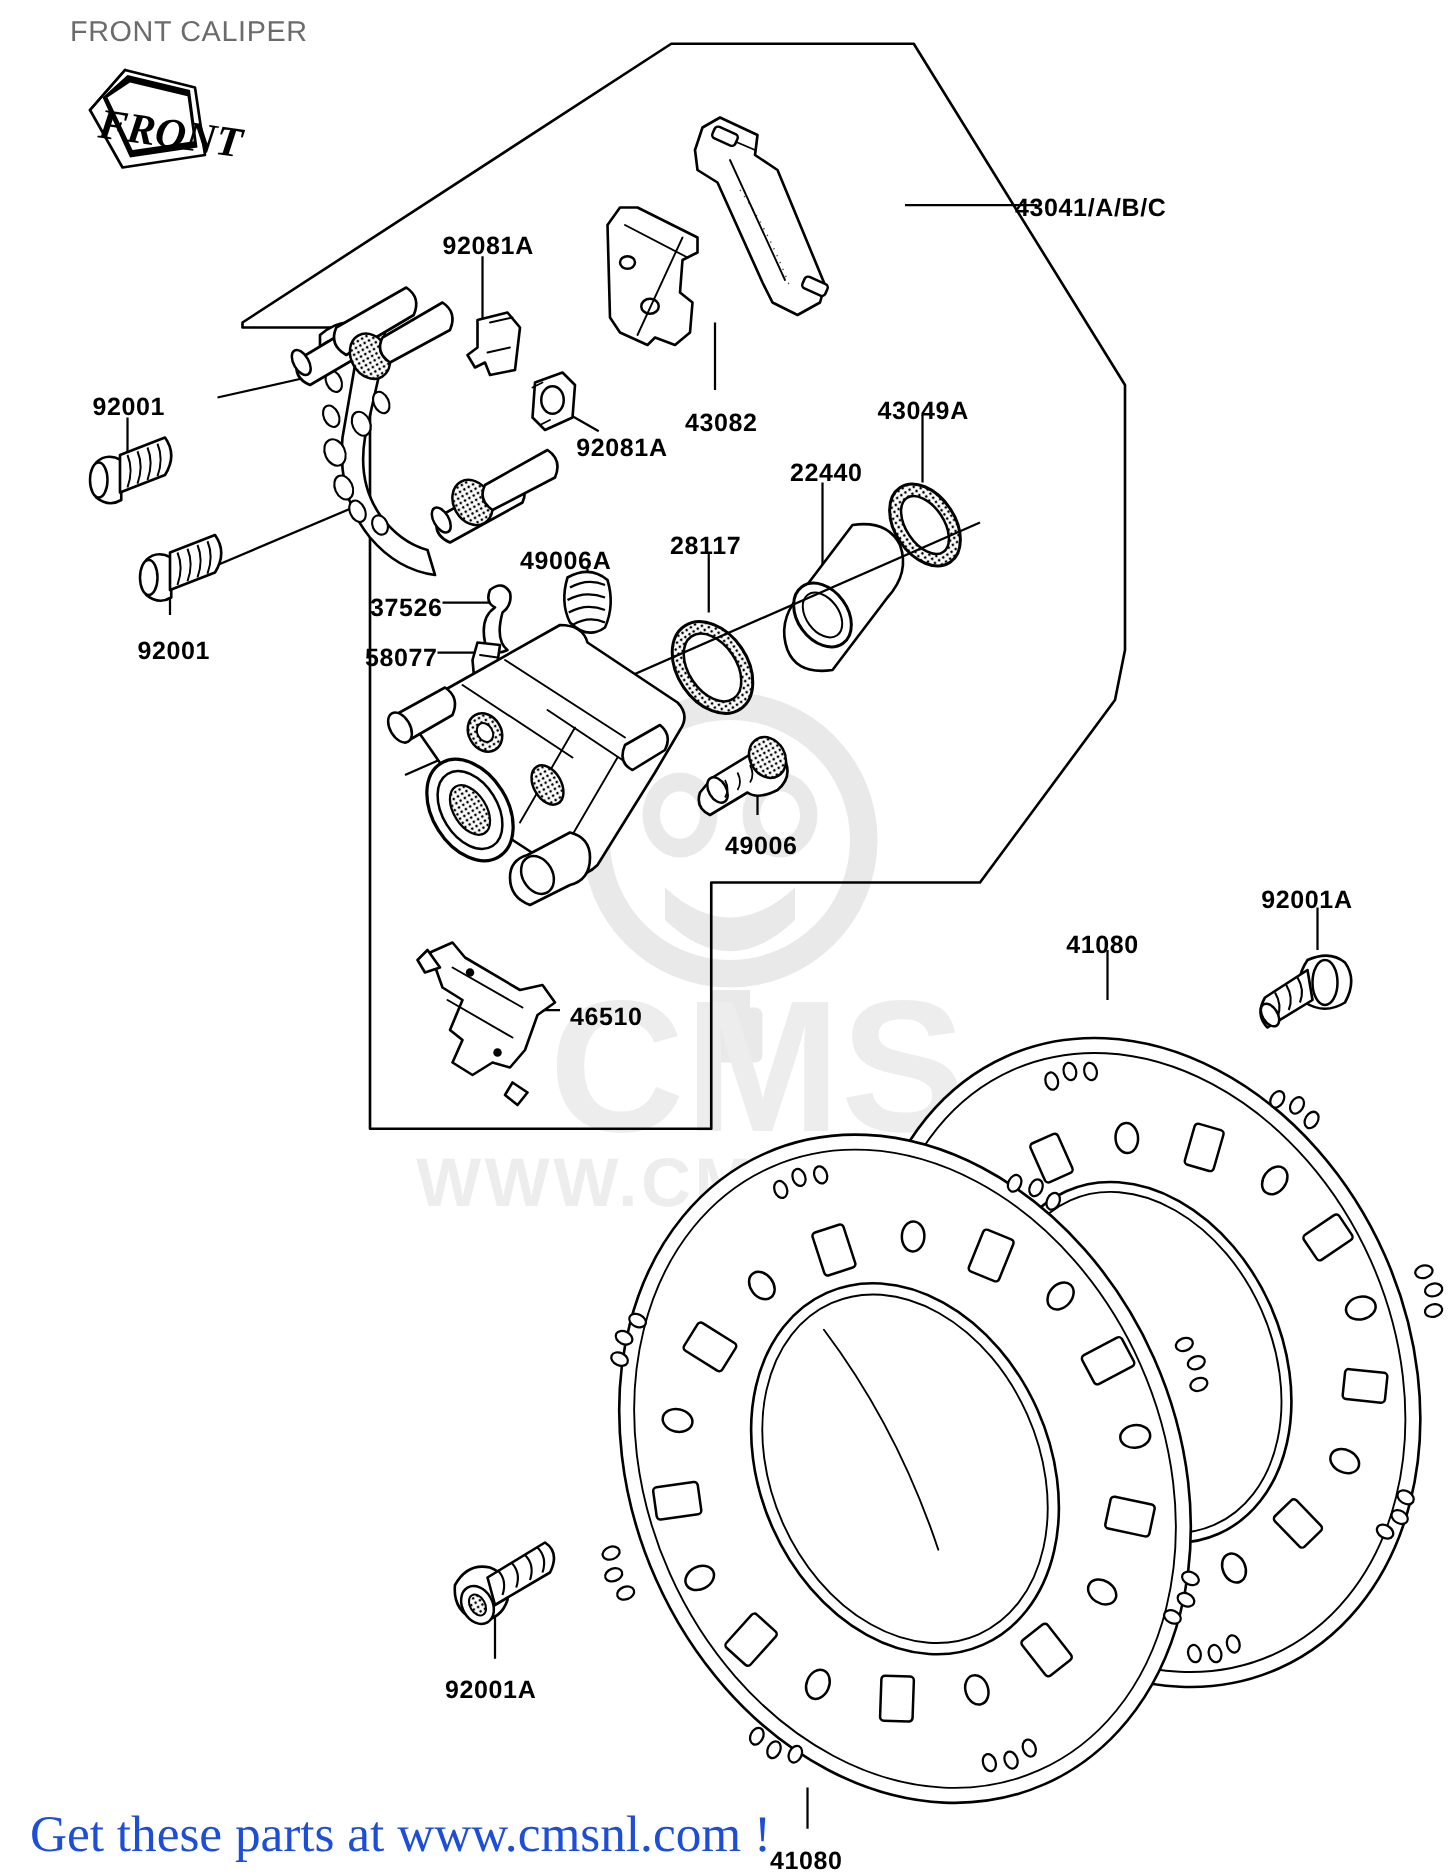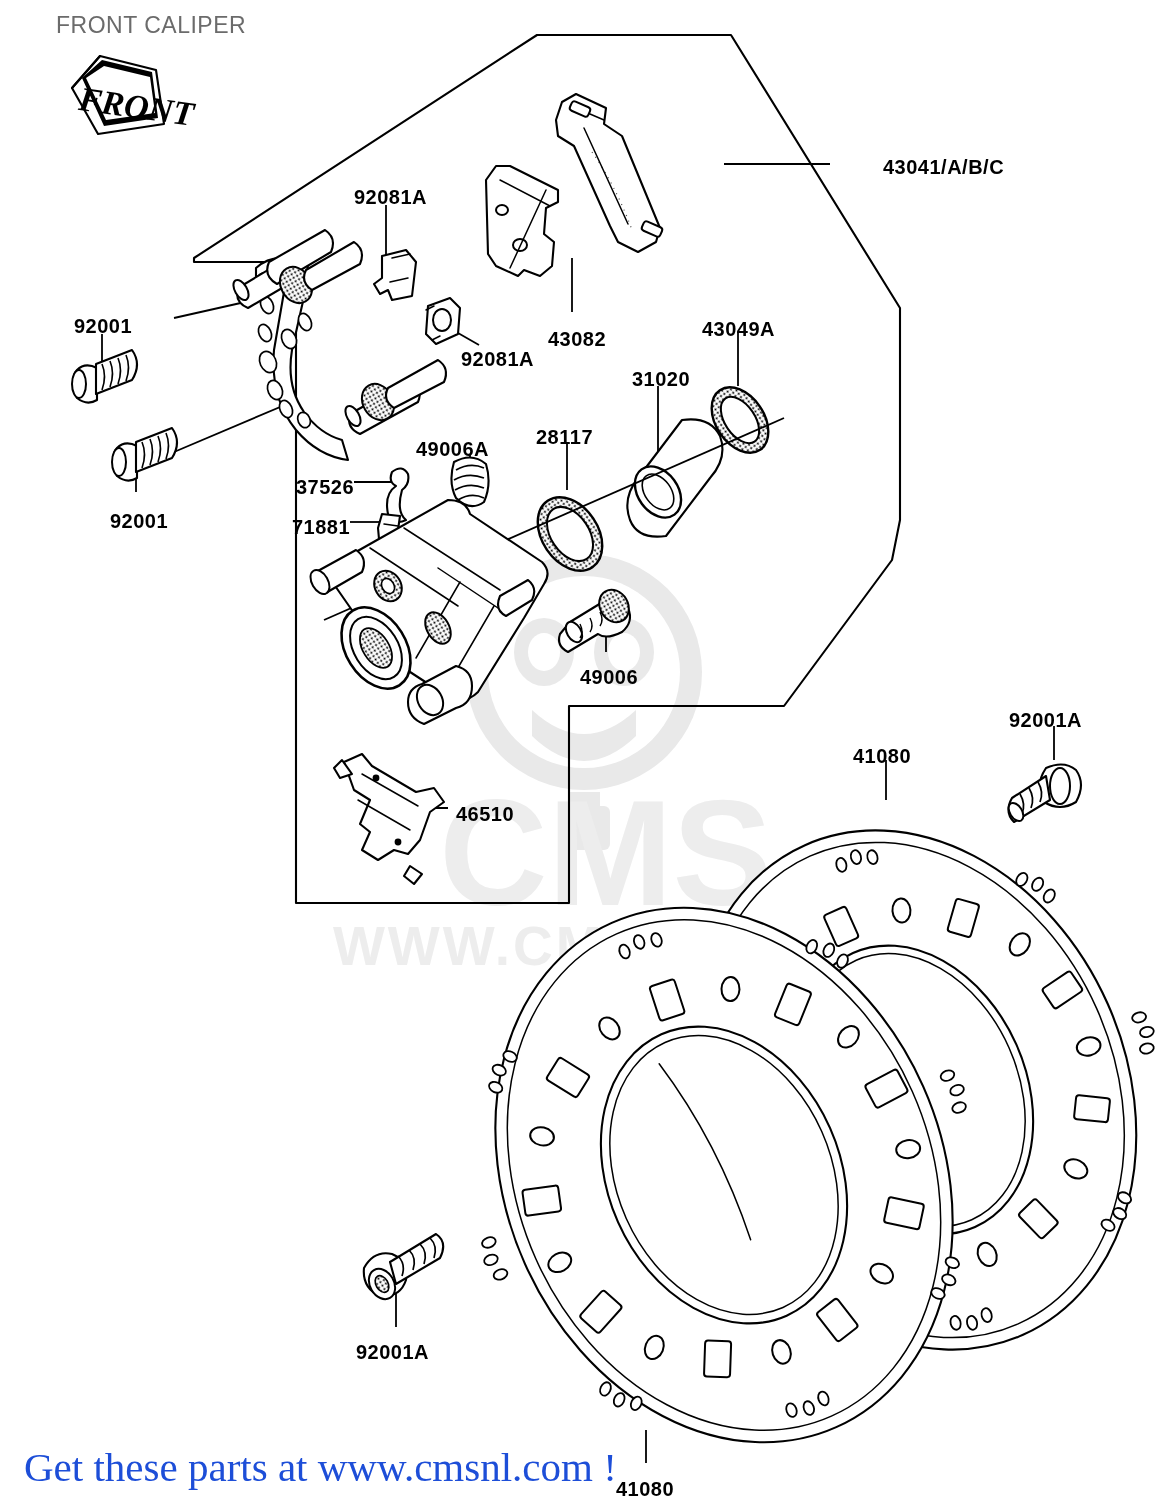--- a/index.html
+++ b/index.html
@@ -512,31 +512,31 @@
             <ellipse cx="-17" cy="-244" rx="5" ry="7"></ellipse>
             <ellipse cx="0" cy="-248" rx="5" ry="7"></ellipse>
             <ellipse cx="17" cy="-244" rx="5" ry="7"></ellipse>
           </g>
       </g>
     </g>
 
   </svg>
 
   <div class="lbl" style="left:330px;top:186px">92081A</div>
-  <div class="lbl" style="left:859px;top:156px">43041/A/B/C</div>
+  <div class="lbl" style="left:788px;top:156px">43041/A/B/C</div>
   <div class="lbl" style="left:50px;top:315px">92001</div>
   <div class="lbl" style="left:524px;top:328px">43082</div>
   <div class="lbl" style="left:678px;top:318px">43049A</div>
   <div class="lbl" style="left:437px;top:348px">92081A</div>
-  <div class="lbl" style="left:608px;top:368px">31020</div>
+  <div class="lbl" style="left:608px;top:368px">22440</div>
   <div class="lbl" style="left:392px;top:438px">49006A</div>
   <div class="lbl" style="left:512px;top:426px">28117</div>
   <div class="lbl" style="left:86px;top:510px">92001</div>
   <div class="lbl" style="left:272px;top:476px">37526</div>
-  <div class="lbl" style="left:268px;top:516px">71881</div>
+  <div class="lbl" style="left:268px;top:516px">58077</div>
   <div class="lbl" style="left:556px;top:666px">49006</div>
   <div class="lbl" style="left:432px;top:803px">46510</div>
   <div class="lbl" style="left:829px;top:745px">41080</div>
   <div class="lbl" style="left:985px;top:709px">92001A</div>
   <div class="lbl" style="left:332px;top:1341px">92001A</div>
   <div class="lbl" style="left:592px;top:1478px">41080</div>
 
   <div class="ftr">Get these parts at www.cmsnl.com !</div>
 
 </div>

